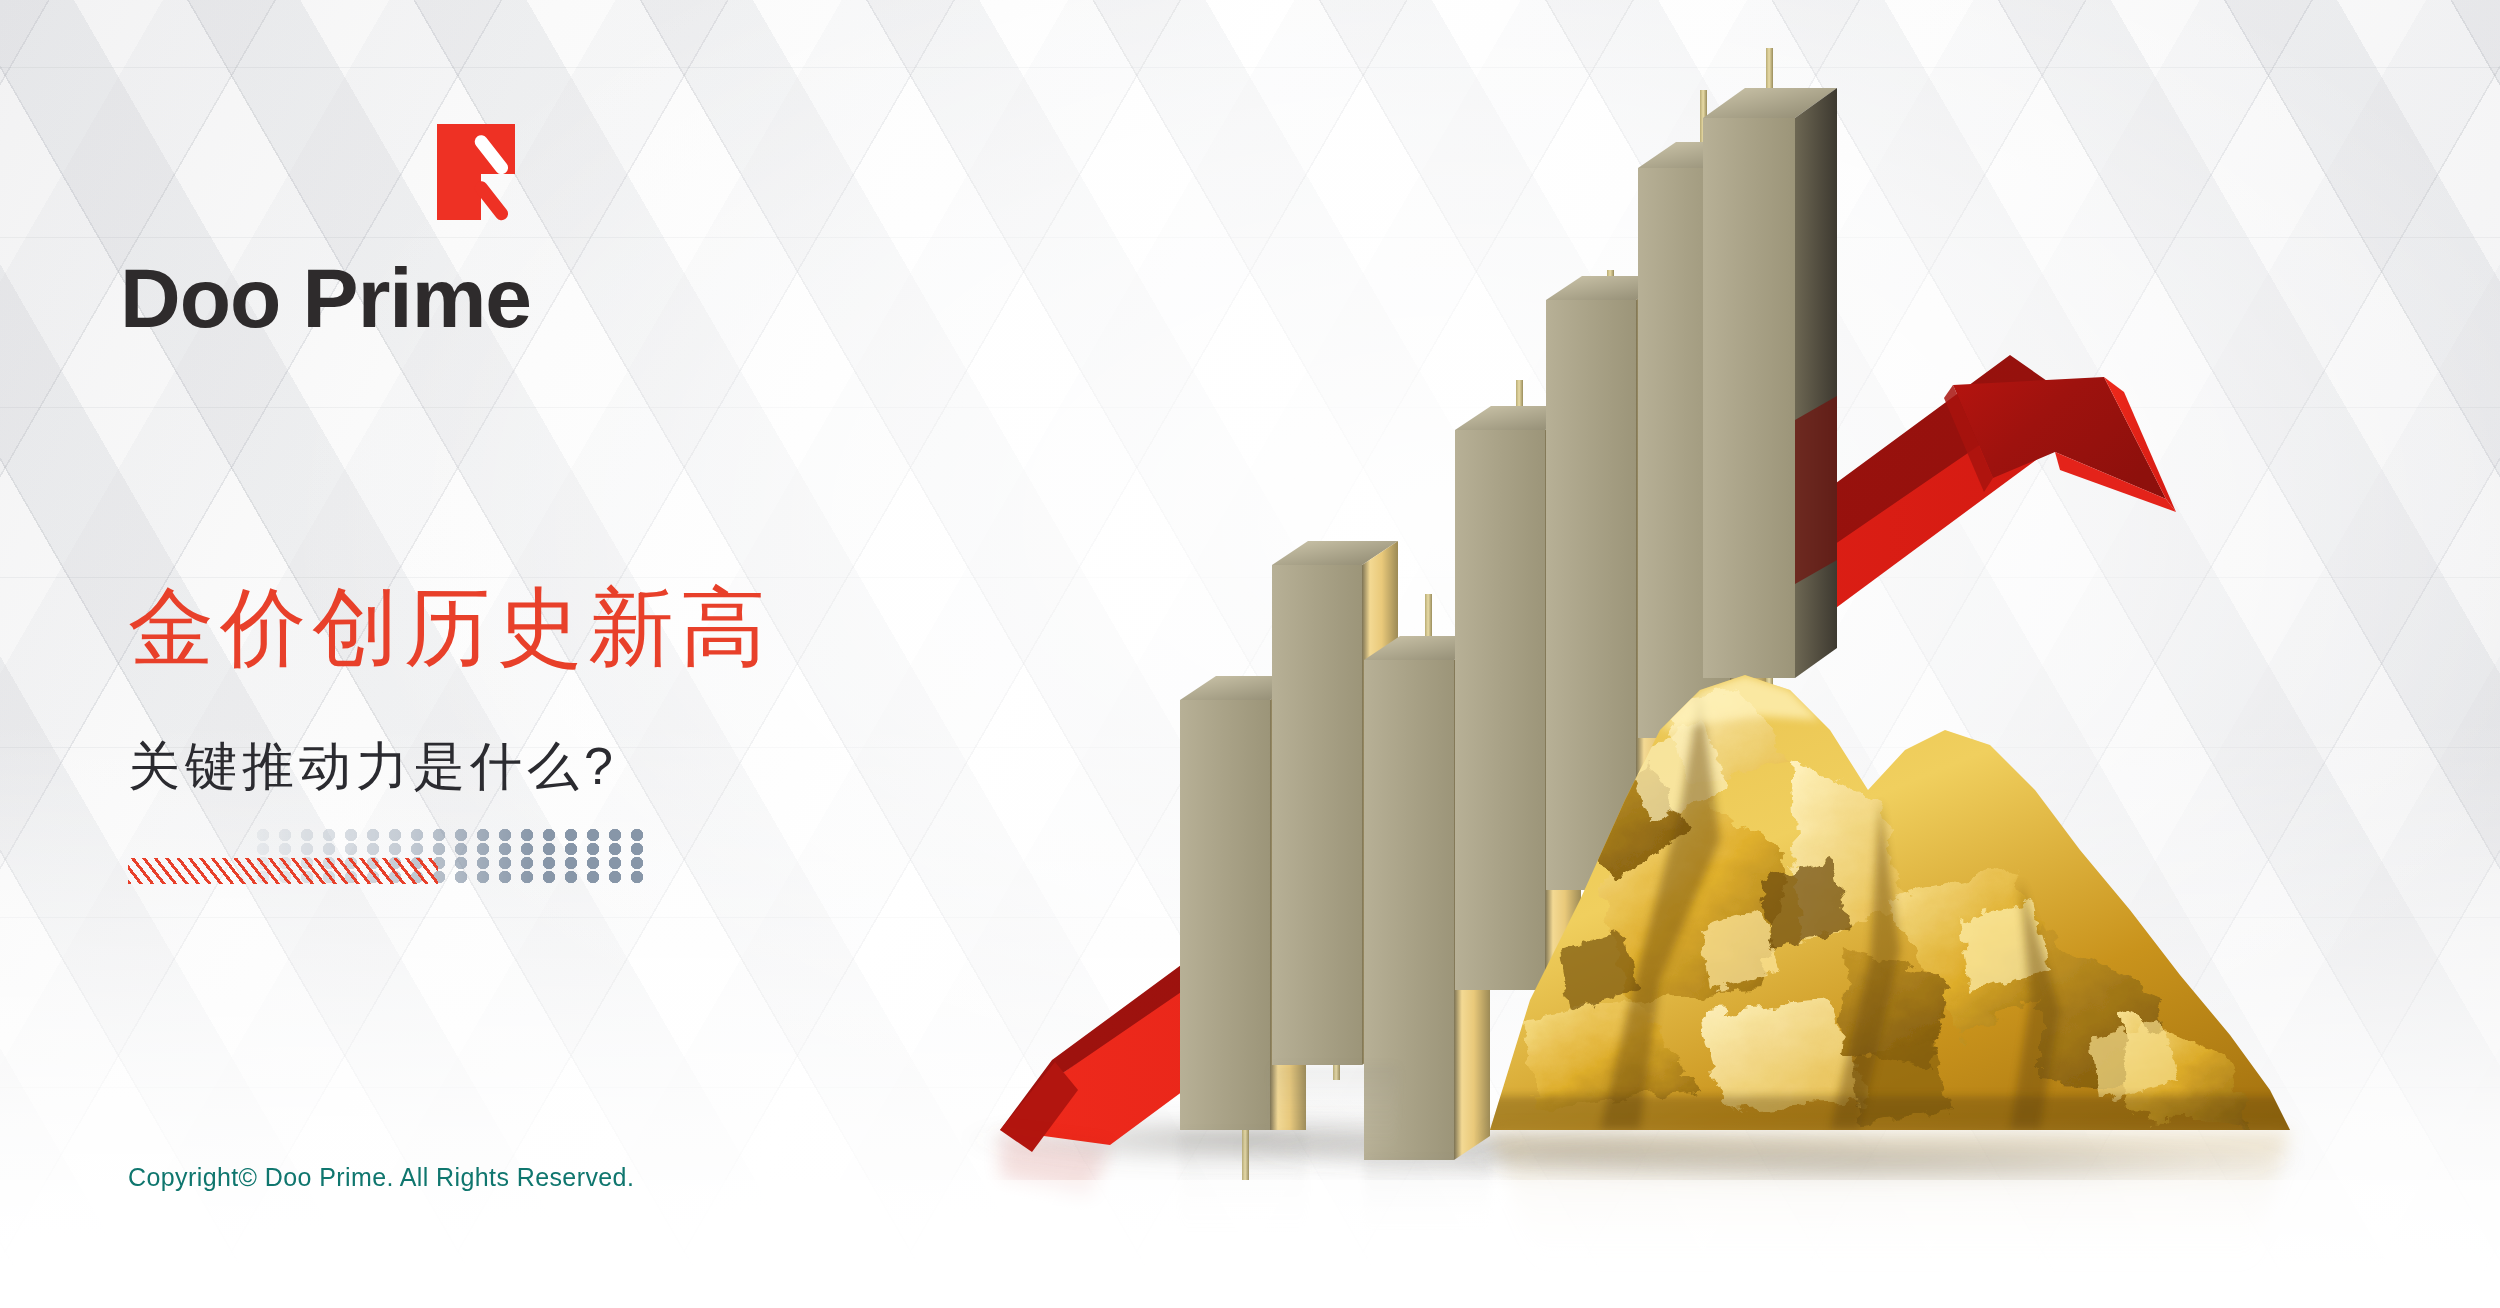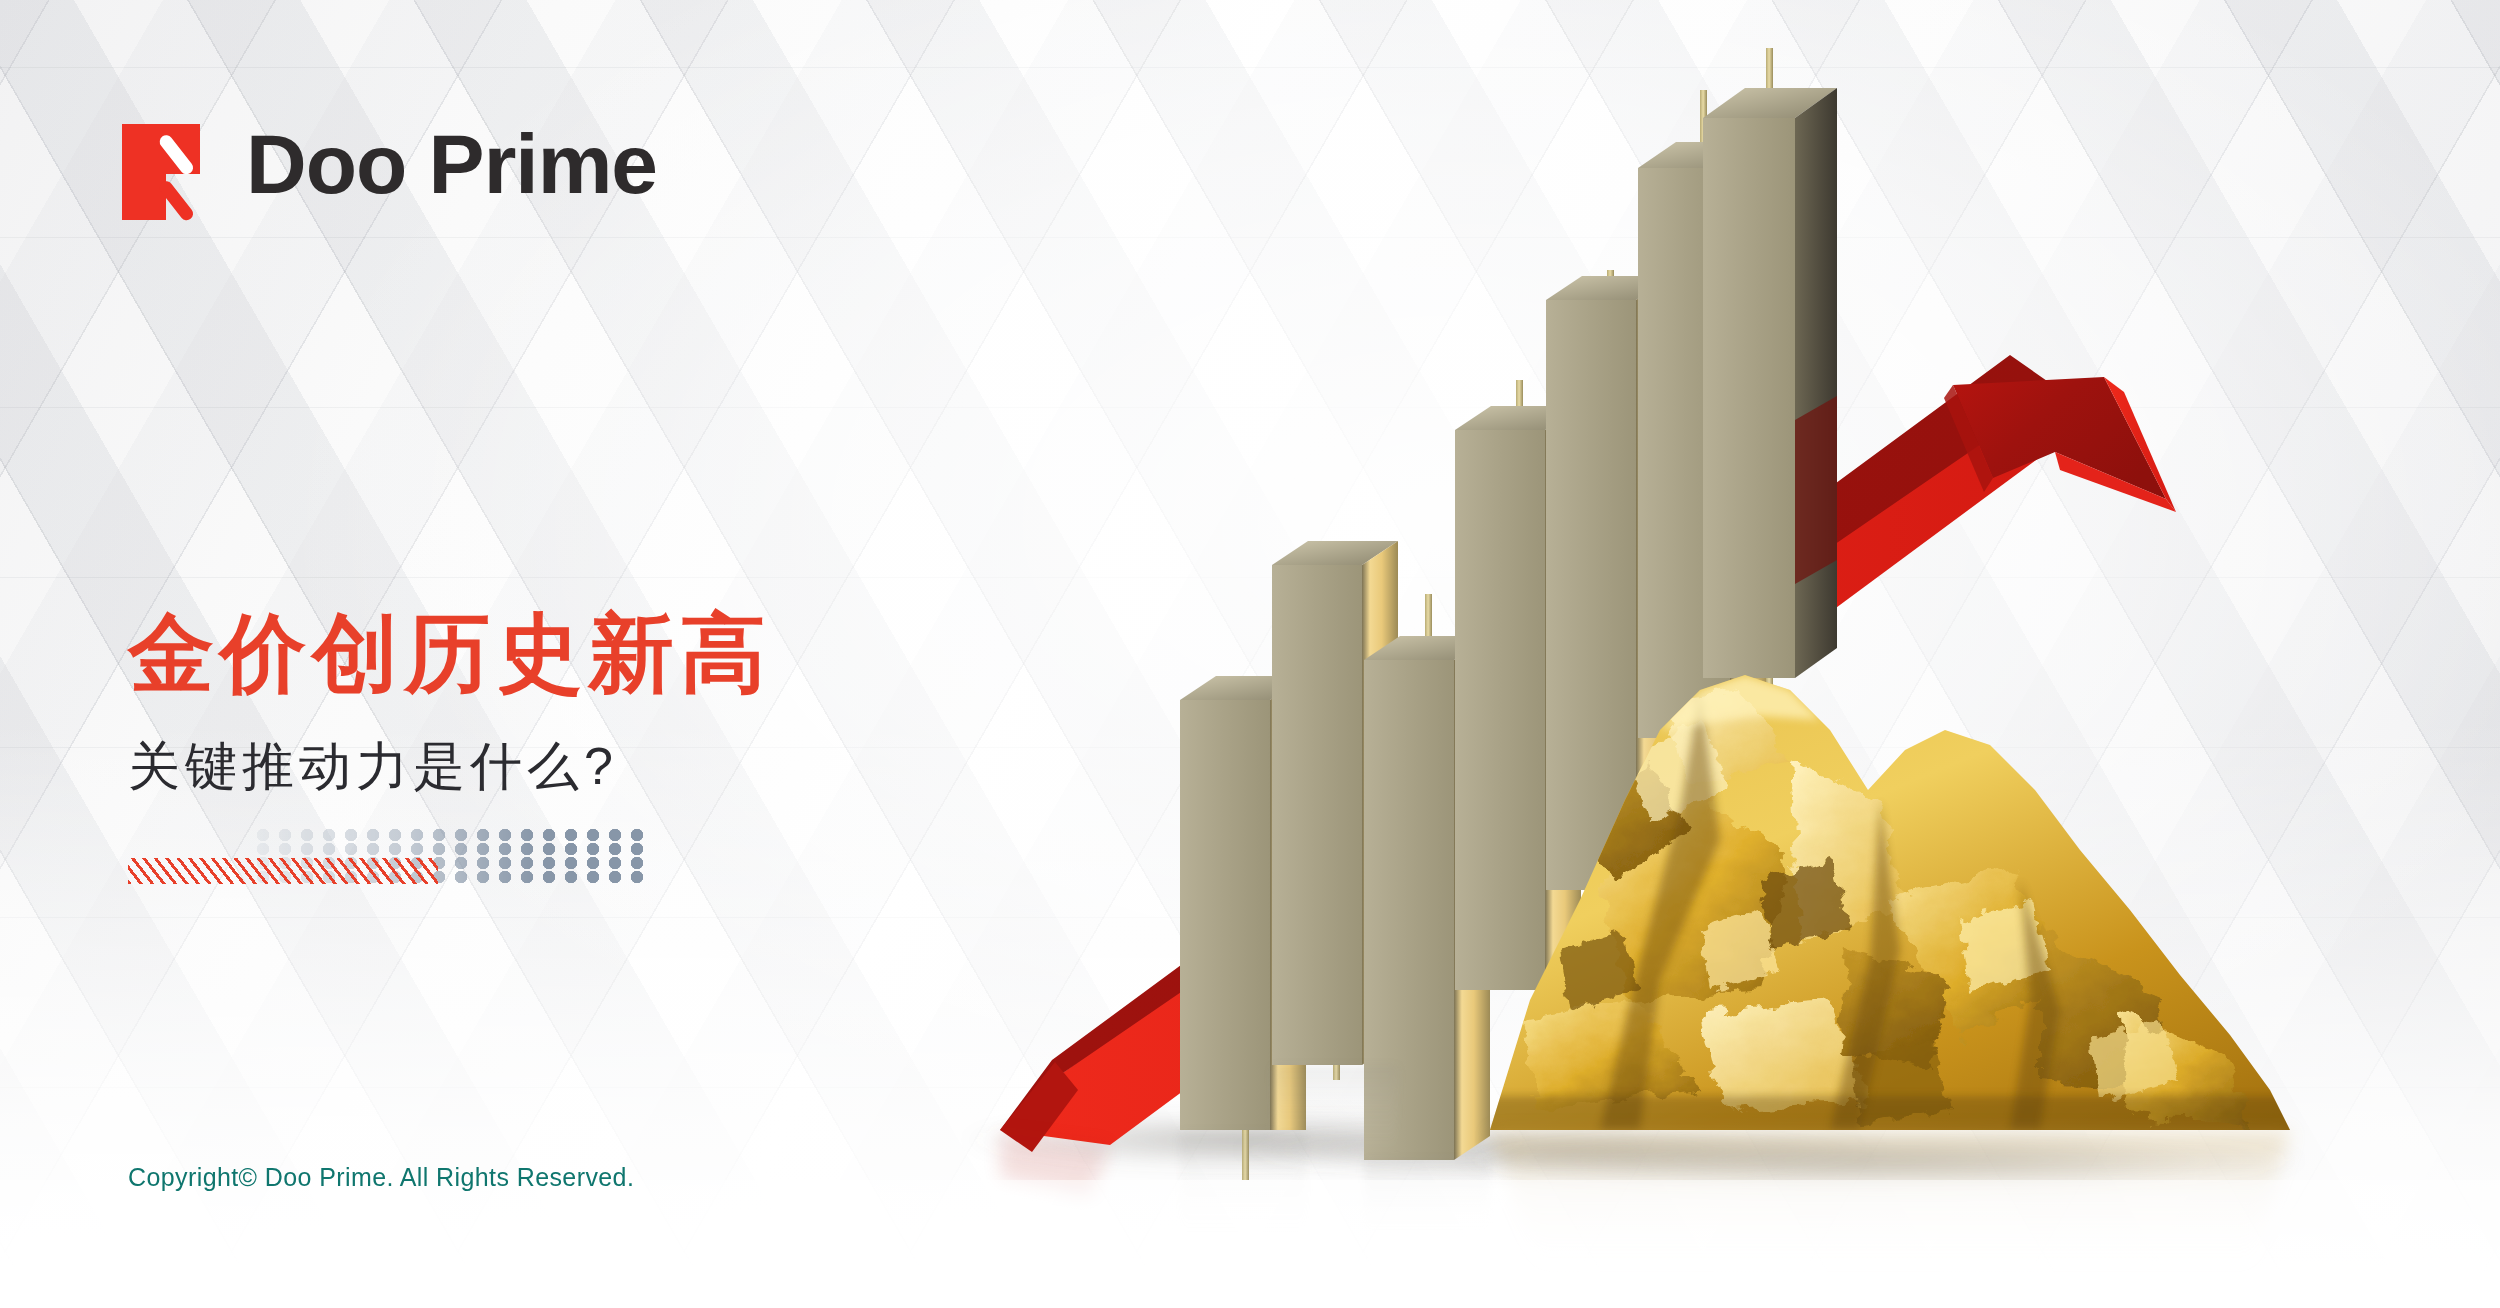--- a/index.html
+++ b/index.html
@@ -51,40 +51,41 @@
       radial-gradient(ellipse 1500px 900px at 58% 40%, rgba(255,255,255,.96) 0%, rgba(255,255,255,.55) 45%, rgba(255,255,255,0) 78%),
       linear-gradient(180deg, rgba(255,255,255,0) 55%, rgba(255,255,255,.85) 86%, #ffffff 100%);
   }
 
   
   .logo {
     position: absolute;
     left: 120px;
     top: 122px;
     display: flex;
-    align-items: flex-start;
+    align-items: flex-end;
     gap: 30px;
+    flex-direction: column;
   }
   .logo-mark { width: 96px; height: 104px; display: block; }
   .logo-word {
     font-size: 84px;
     font-weight: 700;
     letter-spacing: -1px;
     color: #2e2b2c;
     line-height: 1;
     white-space: nowrap;
   }
 
   
   .headline {
     position: absolute;
     left: 128px;
-    top: 610px;
+    top: 584px;
     font-size: 86px;
-    font-weight: 700;
+    font-weight: 400;
     letter-spacing: 6px;
     line-height: 1;
     color: #e8402a;
     white-space: nowrap;
   }
   .subhead {
     position: absolute;
     left: 128px;
     top: 740px;
     font-size: 52px;

